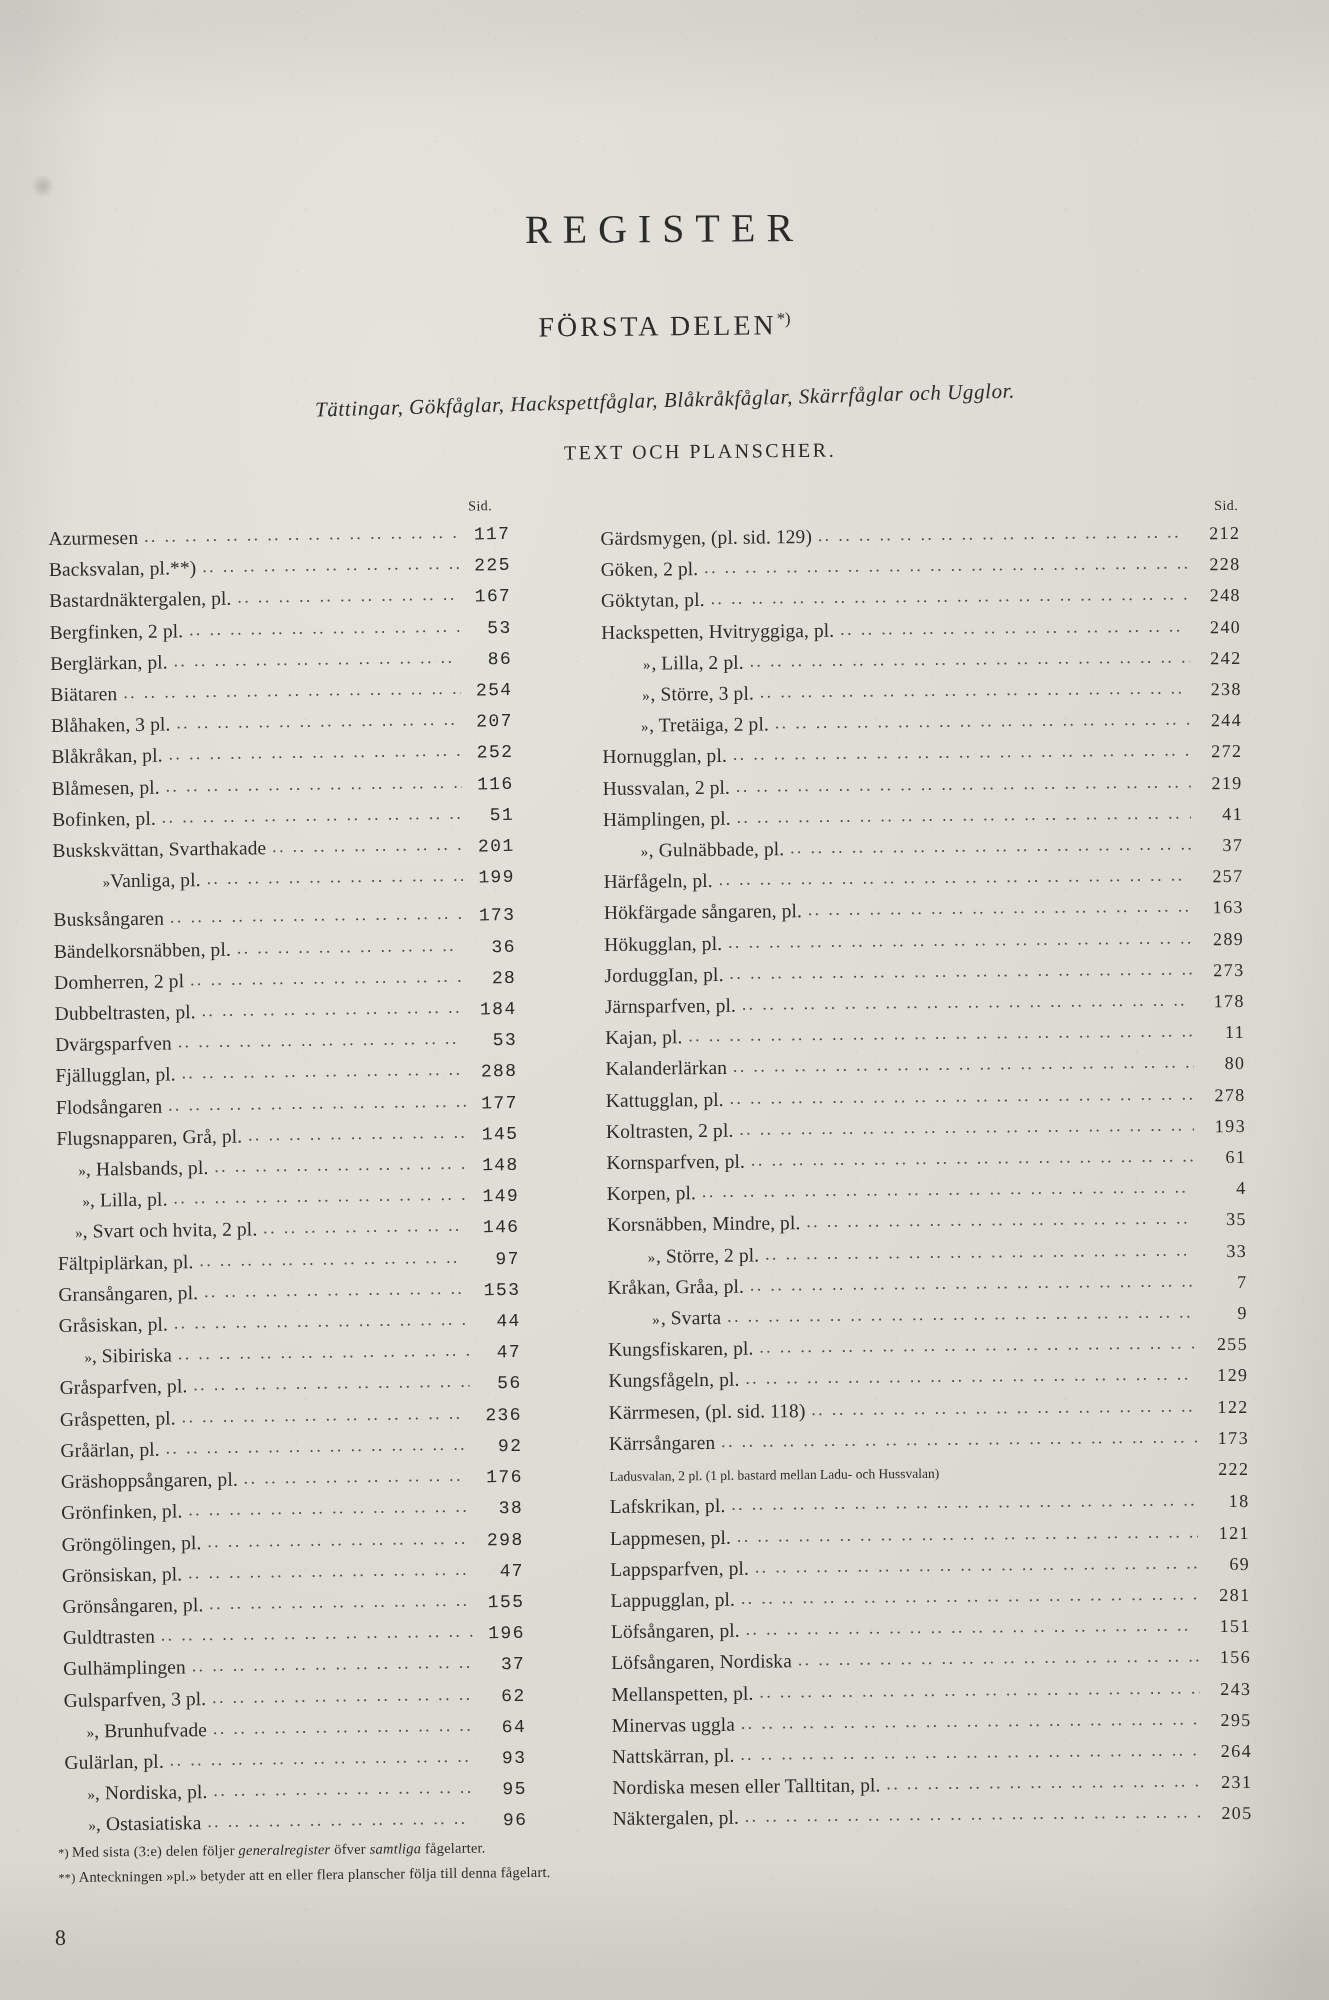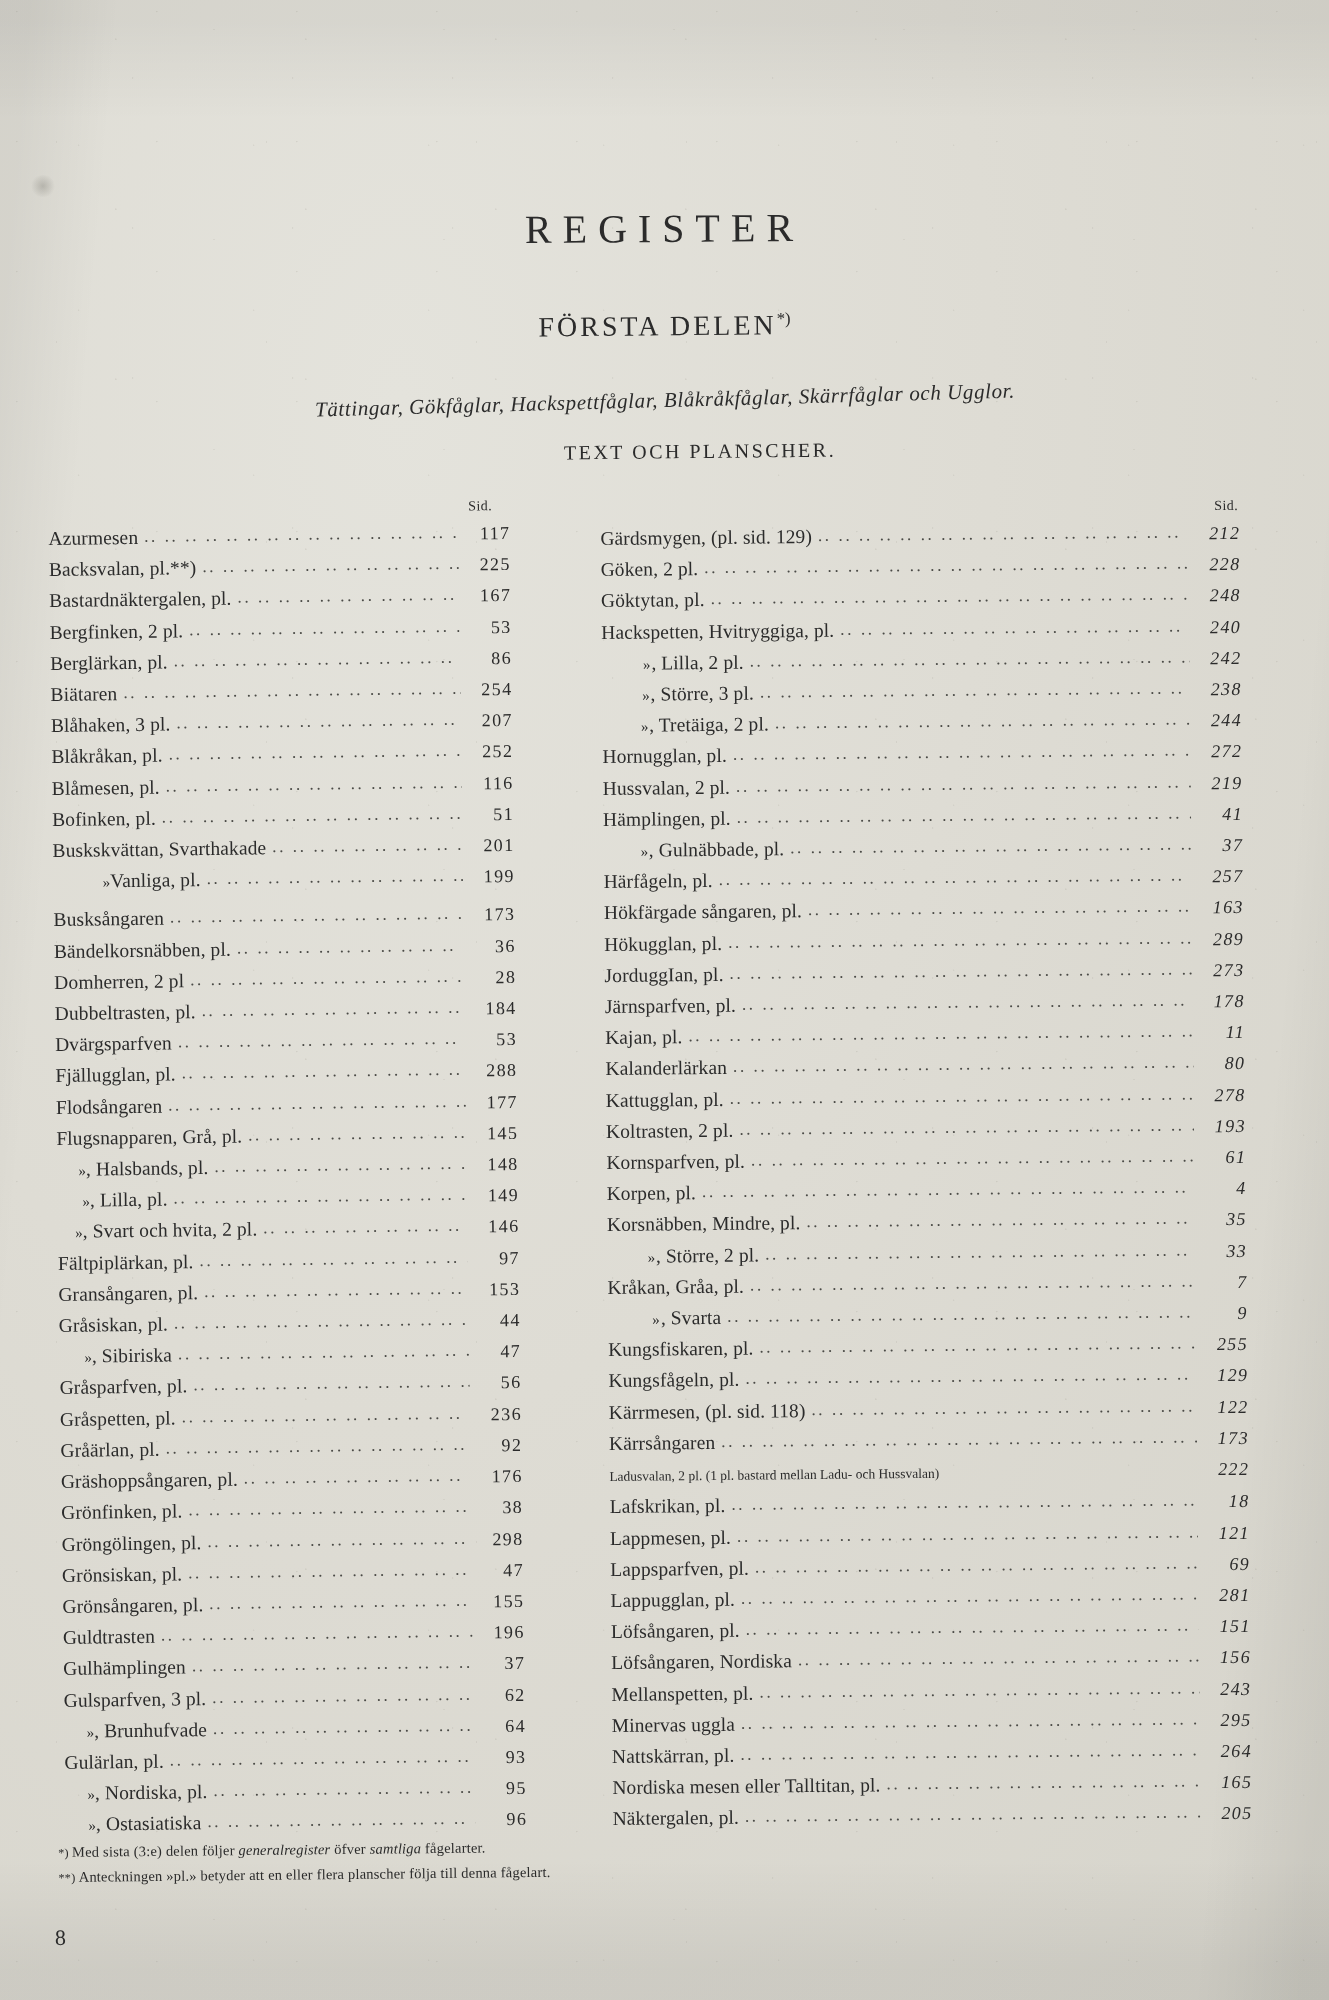--- a/index.html
+++ b/index.html
@@ -89,22 +89,22 @@
     margin:0 6px;
     font-size:17px;letter-spacing:2.6px;
     color:#4a4a46;
     position:relative;top:-2px;
   }
   .pg{
     flex:0 0 auto;text-align:right;
     font-size:18px;letter-spacing:1.4px;
     font-variant-numeric:oldstyle-nums;
   }
-  .col-left .pg{width:46px;}
-  .col-right .pg{width:46px;font-style:italic;}
+  .col-left .pg{width:46px;font-family:Liberation Mono, monospace;}
+  .col-right .pg{width:46px;}
 
   .guil{display:inline-block;width:14px;text-align:center;font-size:15px;}
   .indent{display:inline-block;}
 
   
   .small-note{font-size:13.5px;letter-spacing:0;}
 
   
   .footnotes{
     position:absolute;left:58px;top:1840px;width:900px;
@@ -587,21 +587,21 @@
           <span class="pg">295</span>
         </li>
         <li class="entry">
           <span class="nm">Nattskärran, pl.</span>
           <span class="dots">.. .. .. .. .. .. .. .. .. .. .. .. .. .. .. .. .. .. .. .. .. .. .. .. .. .. .. .. .. .. .. .. ..</span>
           <span class="pg">264</span>
         </li>
         <li class="entry">
           <span class="nm">Nordiska mesen eller Talltitan, pl.</span>
           <span class="dots">.. .. .. .. .. .. .. .. .. .. .. .. .. .. .. .. .. .. .. .. .. .. .. .. .. .. .. .. .. .. .. .. ..</span>
-          <span class="pg">165</span>
+          <span class="pg">231</span>
         </li>
         <li class="entry">
           <span class="nm">Näktergalen, pl.</span>
           <span class="dots">.. .. .. .. .. .. .. .. .. .. .. .. .. .. .. .. .. .. .. .. .. .. .. .. .. .. .. .. .. .. .. .. ..</span>
           <span class="pg">205</span>
         </li>
       </ul>
   </div>
 
   <div class="footnotes">

